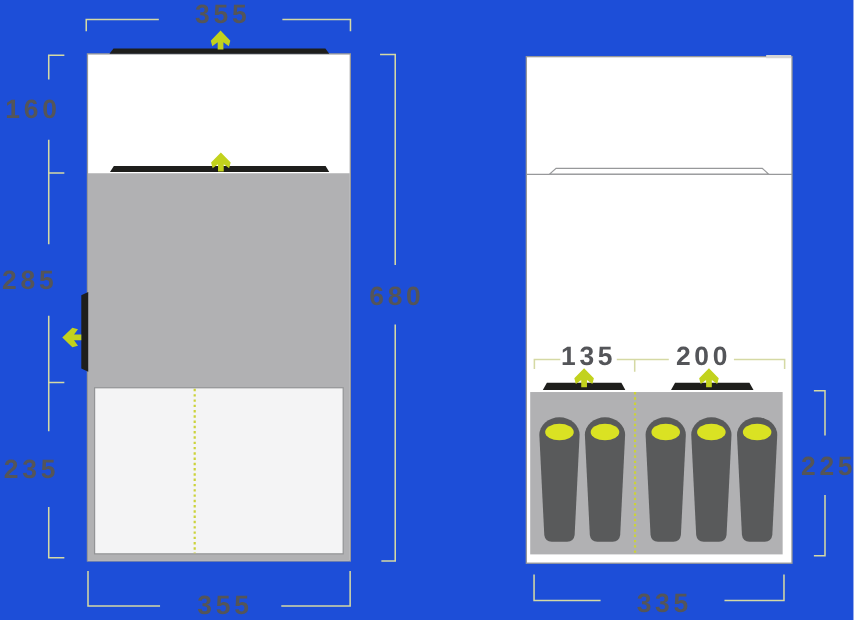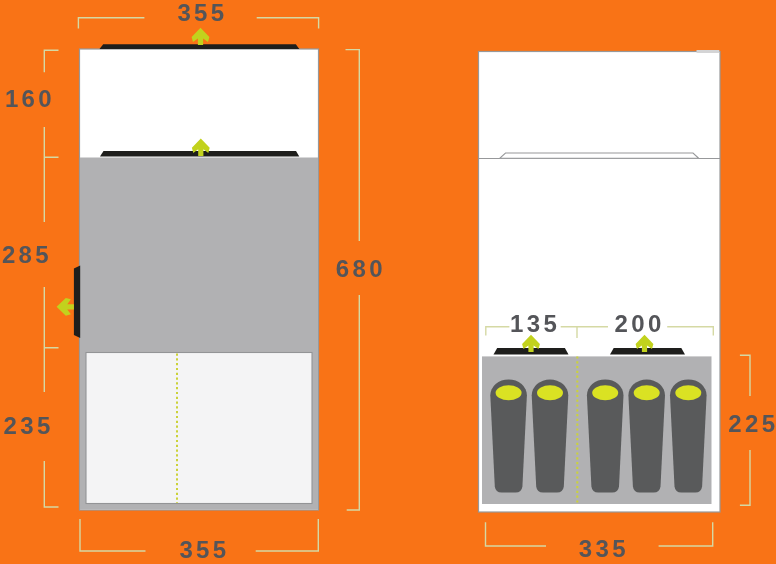--- a/index.html
+++ b/index.html
@@ -1,16 +1,16 @@
 <!DOCTYPE html>
 <html><head>
 <meta charset="utf-8">
 <style>
 html,body{margin:0;padding:0;background:#ffffff;}
-#wrap{position:relative;width:776px;height:564px;background:#f97316;overflow:hidden;}
+#wrap{position:relative;width:776px;height:564px;background:#1d4ed8;overflow:hidden;}
 text{font-family:"Liberation Sans",sans-serif;font-weight:bold;fill:#545559;}
 .dim{font-size:24px;letter-spacing:3.4px;text-anchor:middle;}
 </style>
 </head>
 <body>
 <div id="wrap">
 <svg width="776" height="564" viewBox="0 0 776 564" xmlns="http://www.w3.org/2000/svg">
 
 <rect x="79.5" y="49" width="239" height="461" fill="#ffffff" stroke="#97989a" stroke-width="1.2"></rect>
 

